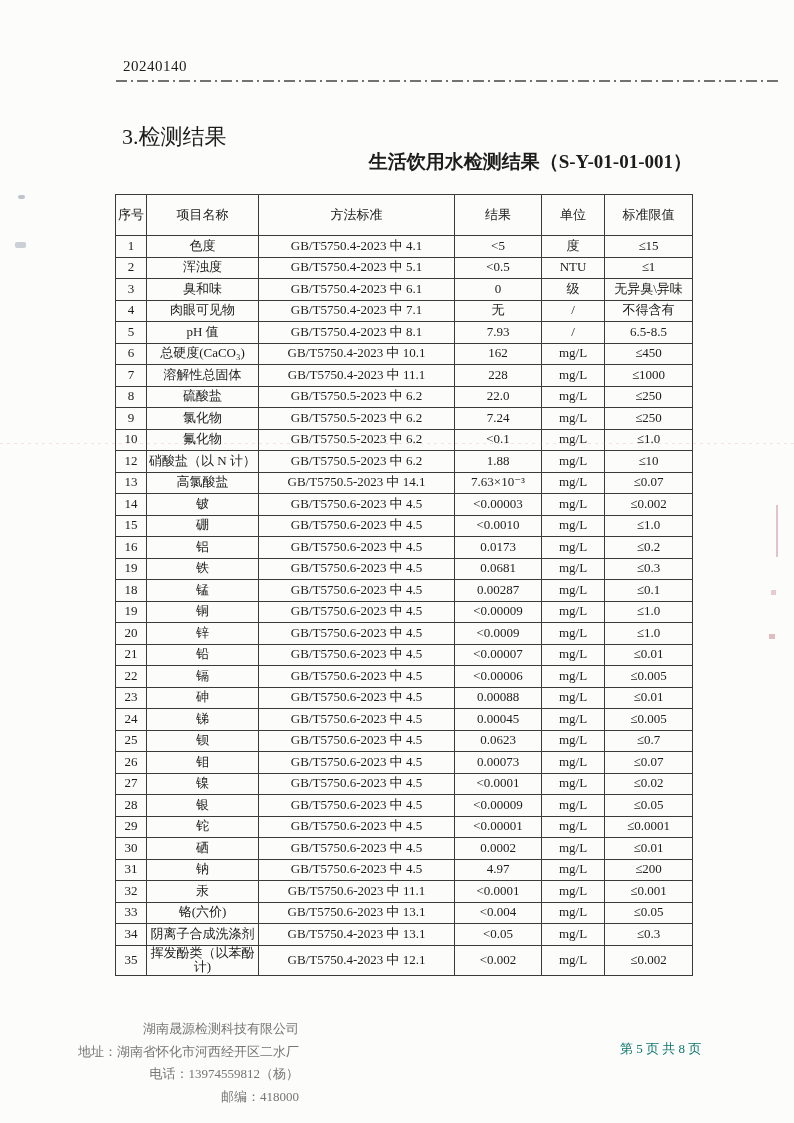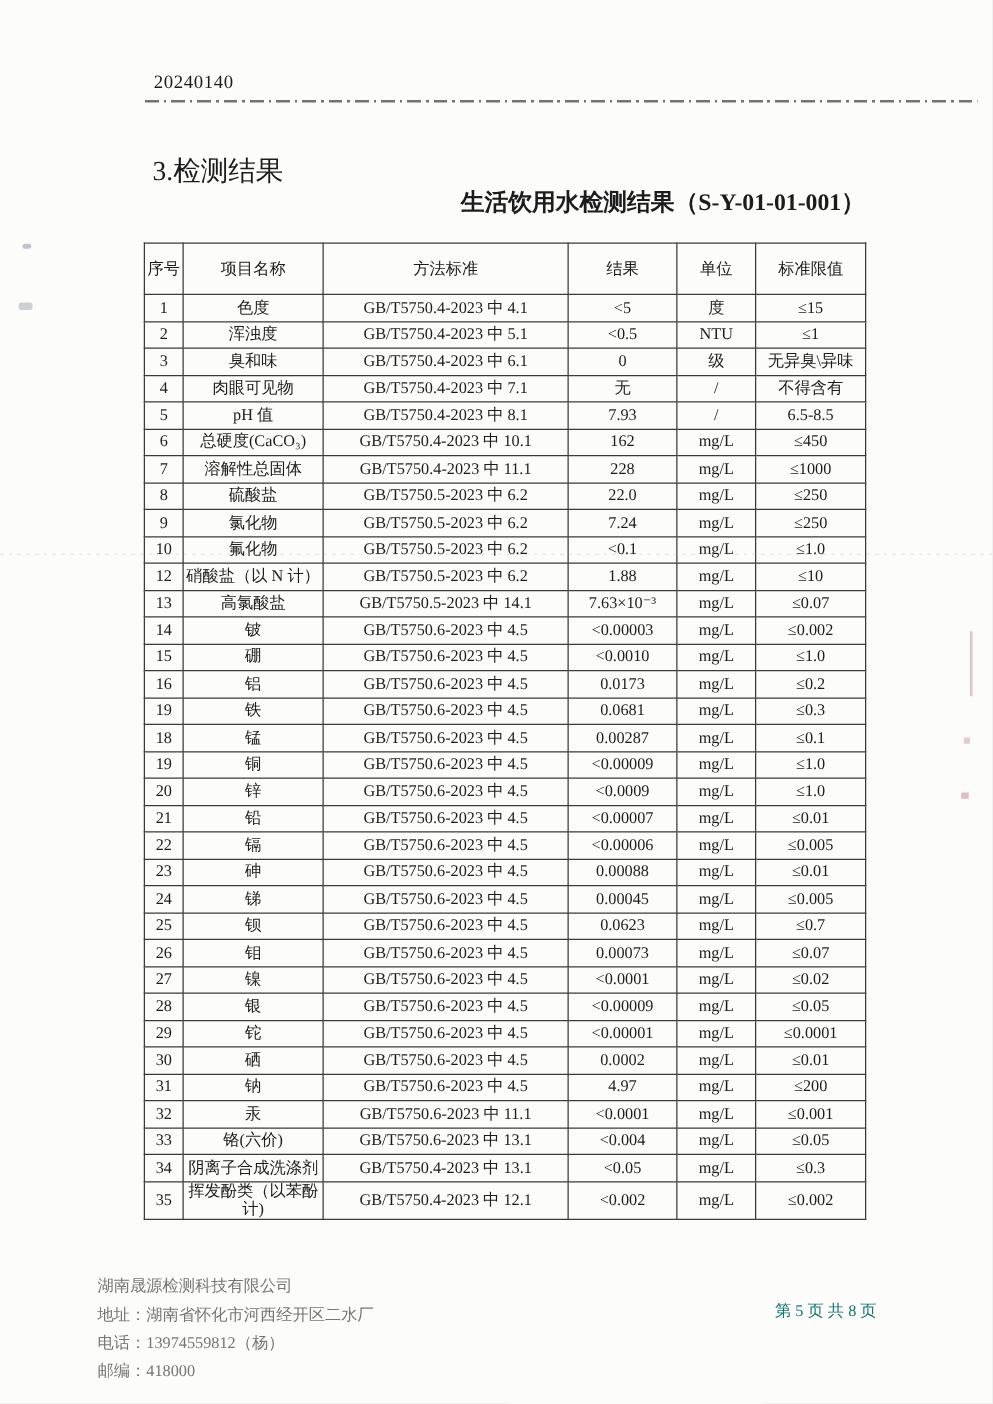--- a/index.html
+++ b/index.html
@@ -21,21 +21,21 @@
     border-collapse:collapse;table-layout:fixed;font-size:13px;margin-top:16px;
   }
   table.results th,table.results td{
     border:1px solid #3a3a3a;text-align:center;vertical-align:middle;
     padding:0 2px;line-height:1.15;font-weight:400;overflow:hidden;
   }
   table.results th{height:40px;}
   table.results td{height:20.5px;}
   th.col-no{padding:0 8px;word-break:break-all;}
   td.cell-name{word-break:break-all;}
-  .footer{position:absolute;left:78px;top:1018px;font-size:13px;color:#757575;line-height:22.5px;}
+  .footer{position:absolute;left:78px;top:1018px;font-size:13px;color:#757575;line-height:22.5px;text-align:right;}
   .footer div{white-space:nowrap;}
   .page-number{position:absolute;left:620px;top:1040px;font-size:13px;color:#0f766e;white-space:nowrap;}
   
   .art{position:absolute;pointer-events:none;}
   .art-dot1{left:18px;top:195px;width:7px;height:4px;background:#8d97a5;opacity:.55;border-radius:2px;}
   .art-dot2{left:15px;top:242px;width:11px;height:6px;background:#9aa3b2;opacity:.5;border-radius:2px;}
   .art-hline{left:0;top:443px;width:794px;height:1px;opacity:.28;
     background:repeating-linear-gradient(90deg,#d9a0a8 0 3px,transparent 3px 7px);}
   .art-vline{left:776px;top:505px;width:2px;height:52px;background:#c87f8a;opacity:.45;}
   .art-dot3{left:771px;top:590px;width:5px;height:5px;background:#c87f8a;opacity:.4;}

